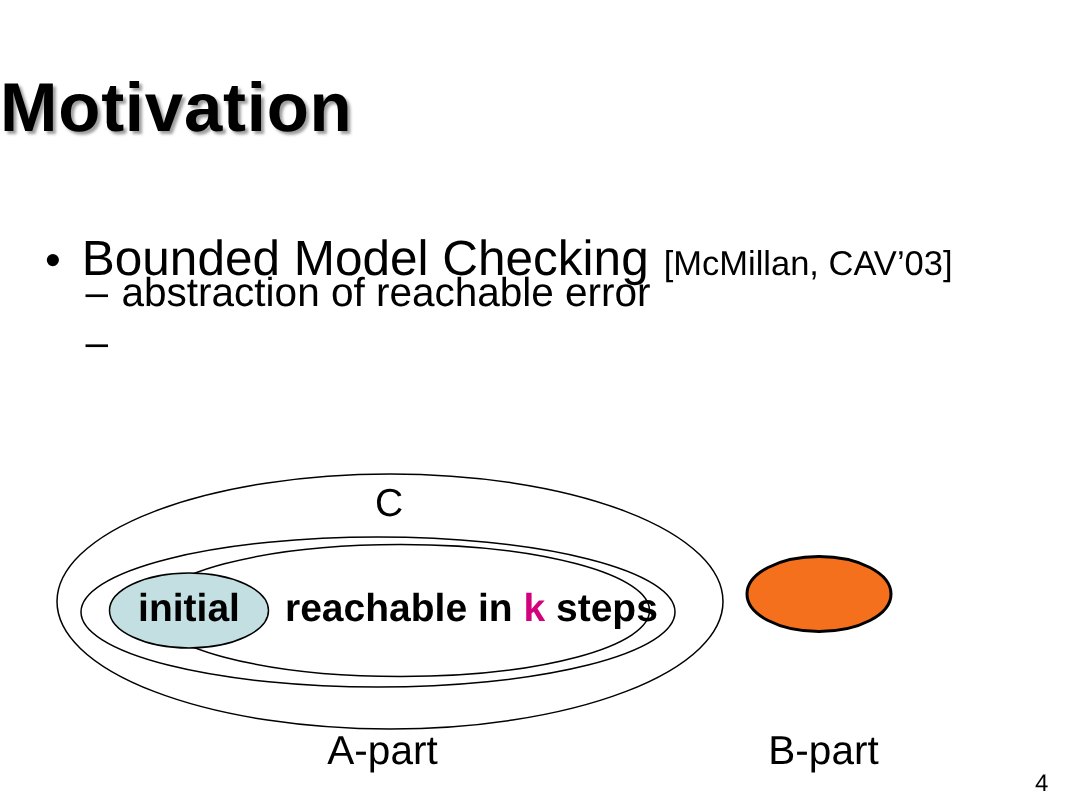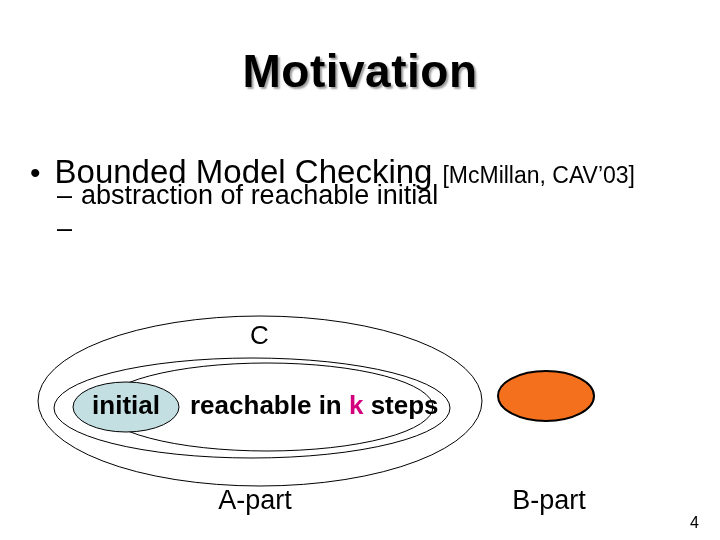--- a/index.html
+++ b/index.html
@@ -12,21 +12,20 @@
     width: 720px;
     height: 540px;
     background: #ffffff;
     overflow: hidden;
   }
   .title {
     position: absolute;
     top: 44px;
     left: 0;
     width: 720px;
-    text-align: center;
     font-size: 46px;
     font-weight: bold;
     color: #000000;
     text-shadow: 2px 2px 2px #9e9e9e;
     letter-spacing: 0.5px;
   }
   .bullet1 {
     position: absolute;
     left: 30px;
     top: 130px;
@@ -130,21 +129,21 @@
   <div class="title">Motivation</div>
 
   <div class="bullet1">
     <span class="dot">•</span>
     <span class="main-text">Bounded Model Checking</span>
     <span class="citation">[McMillan, CAV’03]</span>
   </div>
 
   <div class="subbullet sub1">
     <span class="dash">–</span>
-    <span>abstraction of reachable initial</span>
+    <span>abstraction of reachable error</span>
   </div>
 
   <div class="subbullet sub2">
     <span class="dash">–</span>
   </div>
 
   <svg class="diagram-svg" viewBox="0 0 720 540" xmlns="http://www.w3.org/2000/svg">
     <ellipse cx="260" cy="401" rx="222" ry="85" fill="none" stroke="#000000" stroke-width="1"></ellipse>
     <ellipse cx="252" cy="408" rx="198" ry="50" fill="none" stroke="#000000" stroke-width="1"></ellipse>
     <ellipse cx="267" cy="407" rx="166" ry="44" fill="none" stroke="#000000" stroke-width="1"></ellipse>

